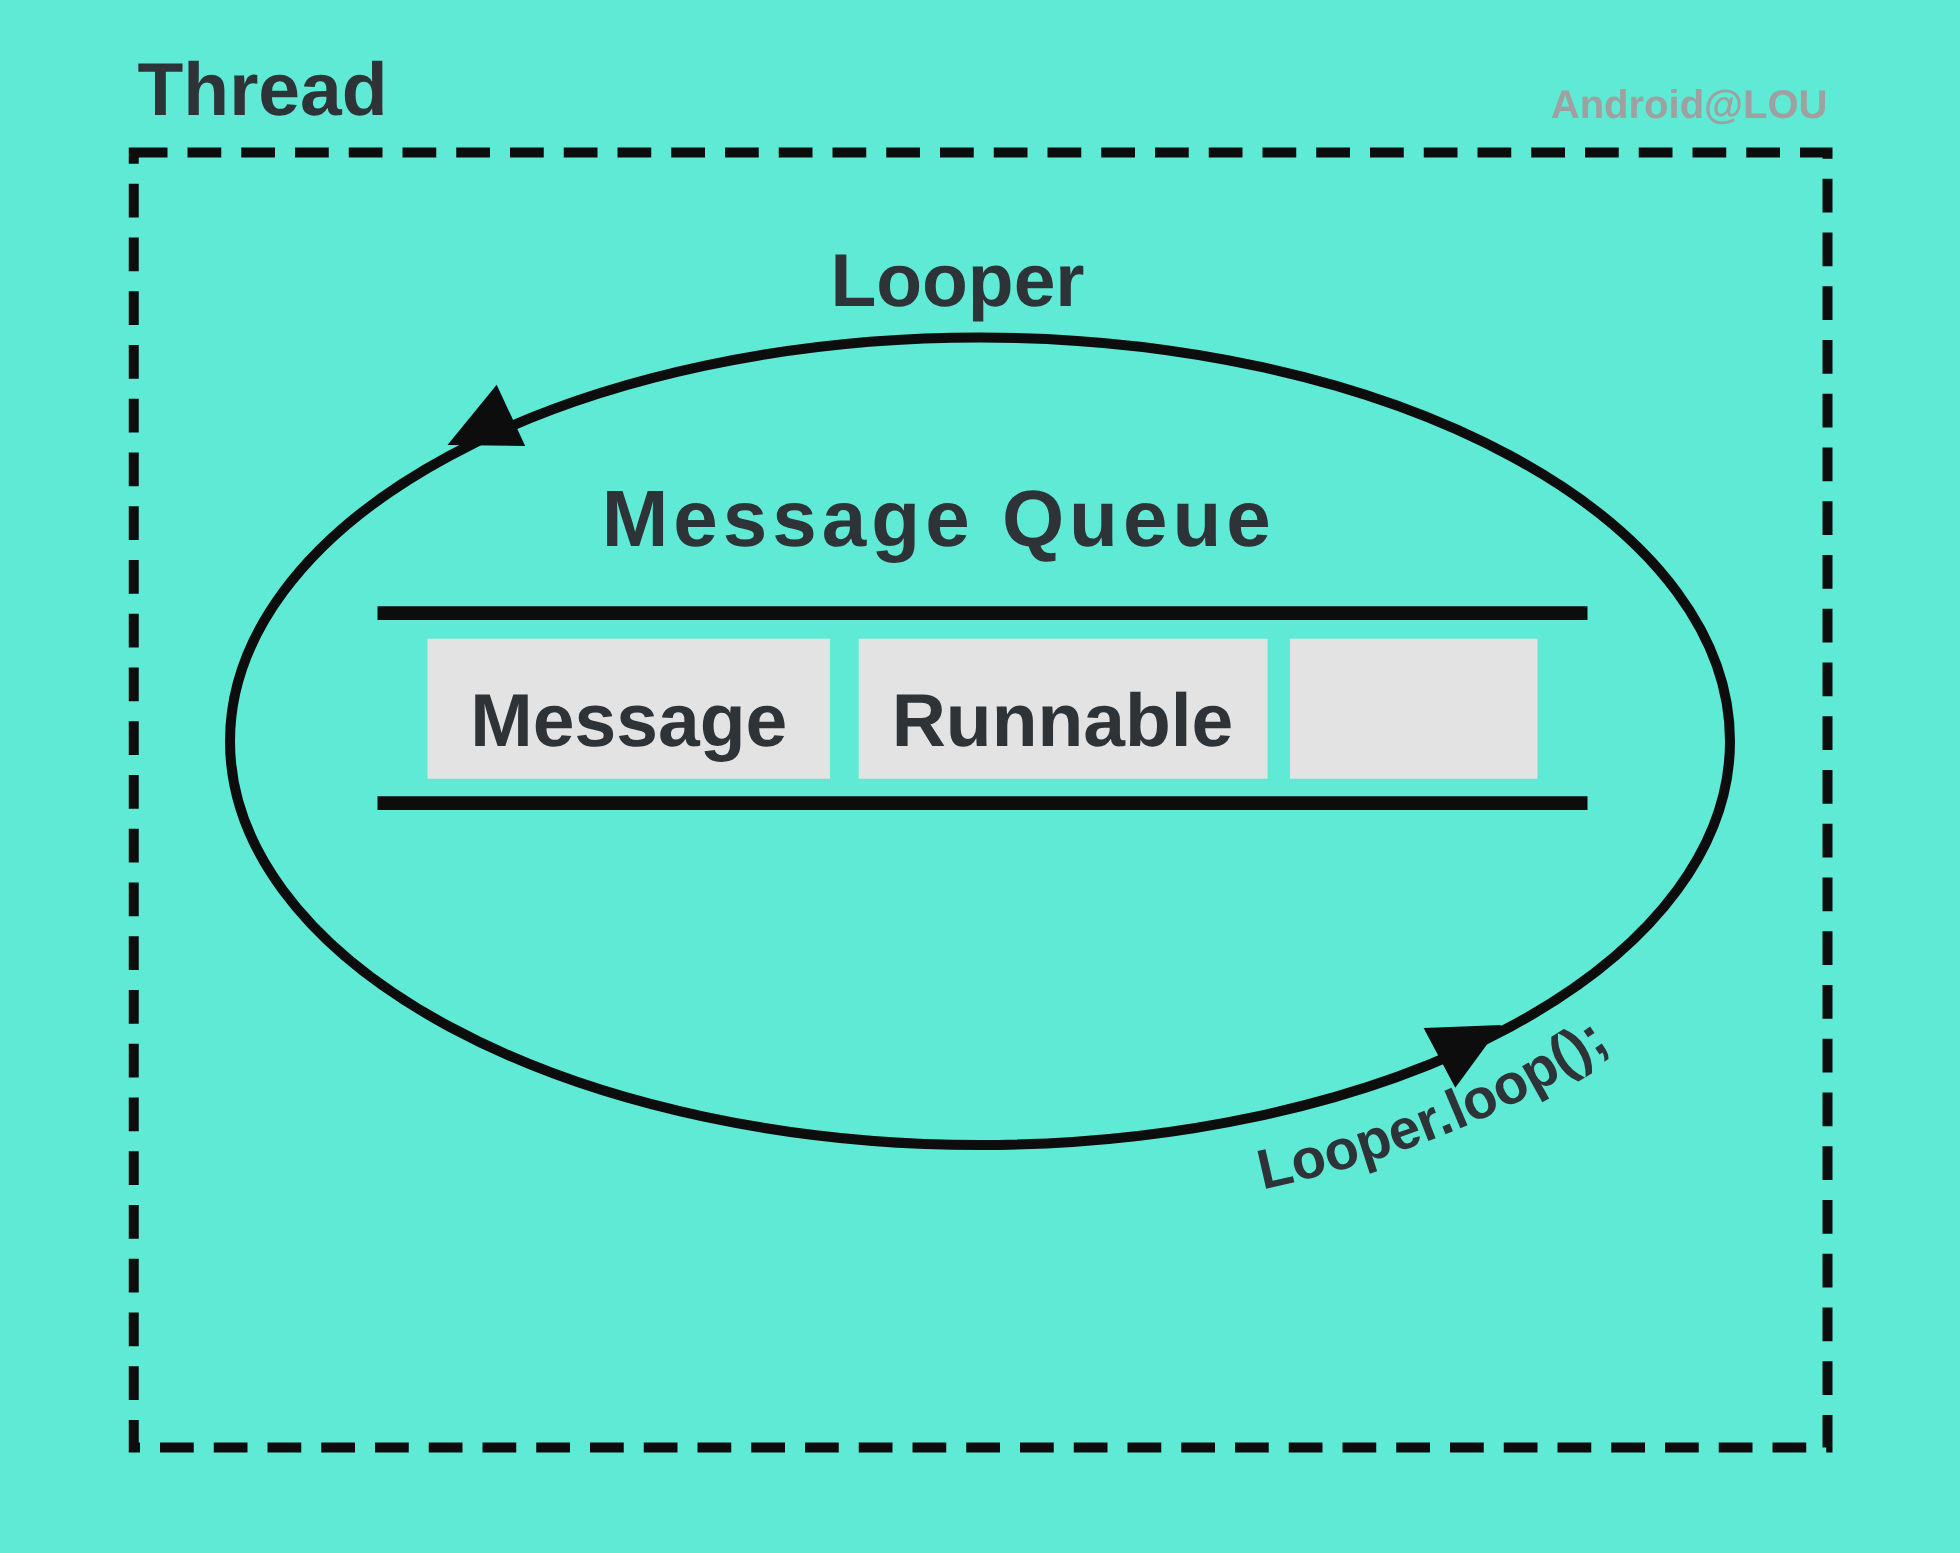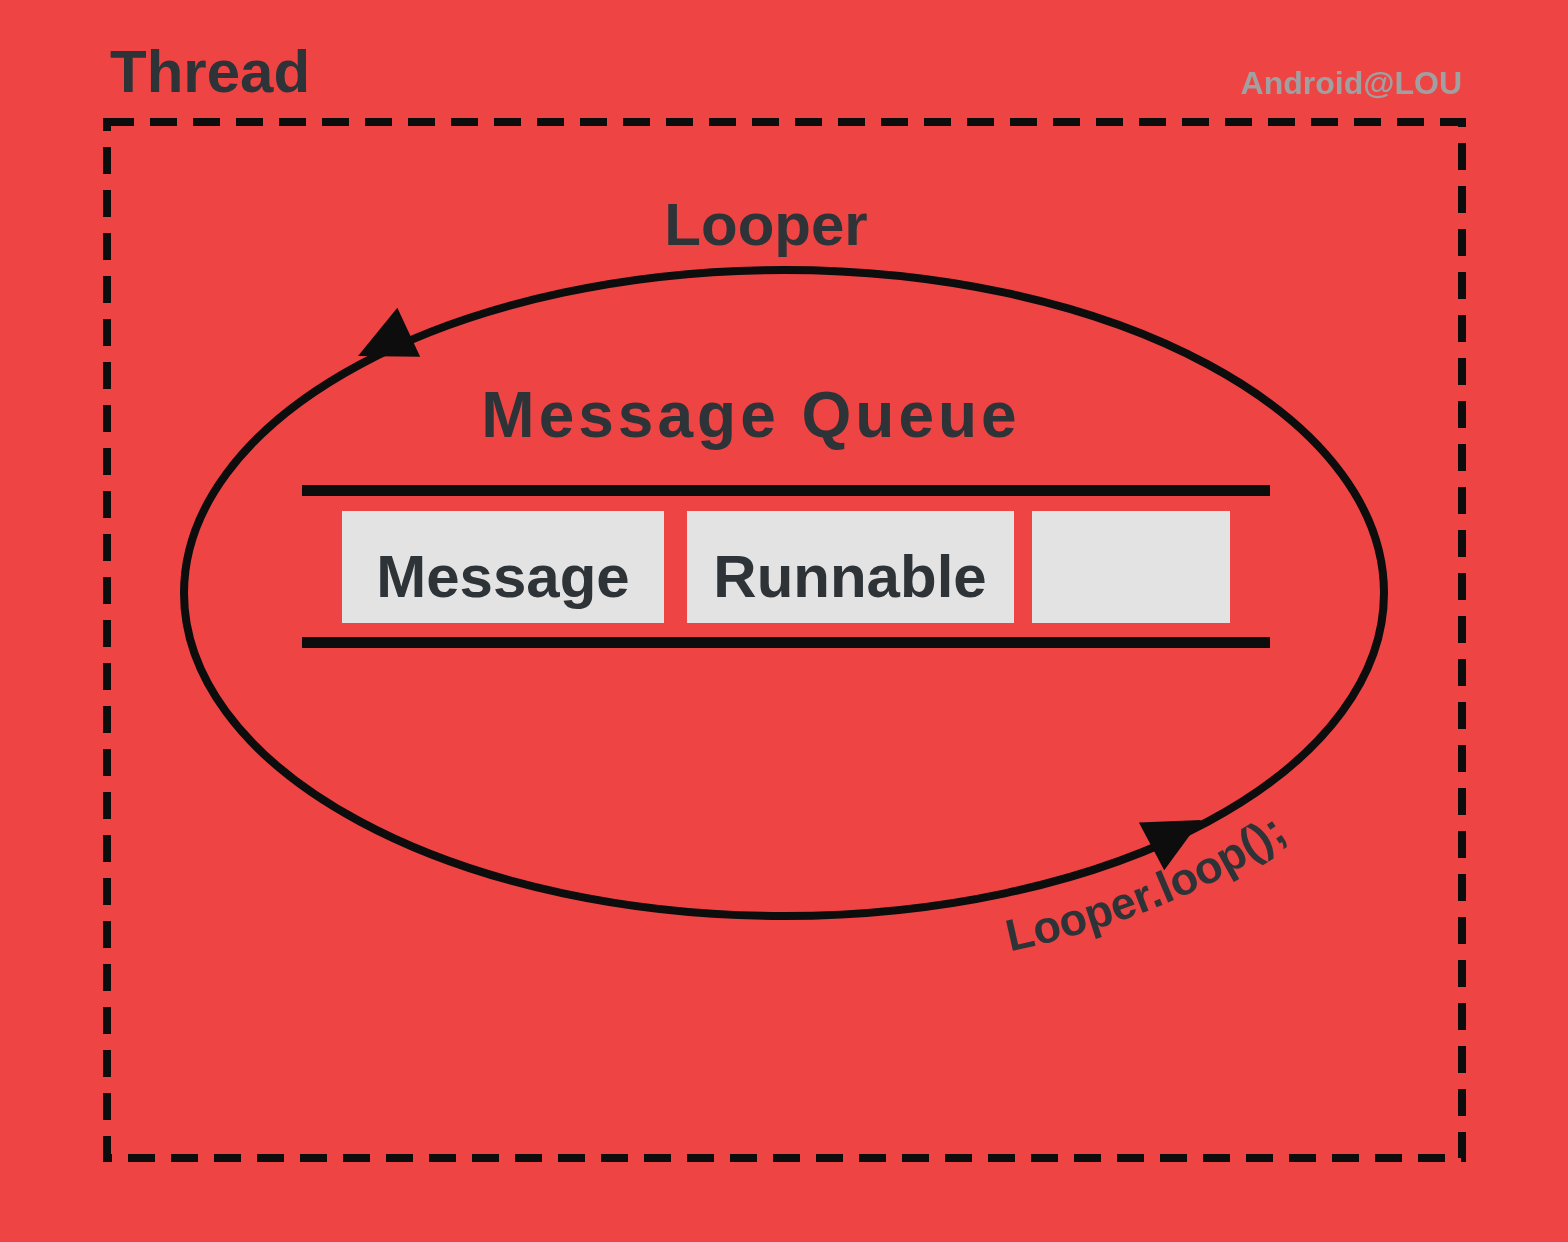--- a/index.html
+++ b/index.html
@@ -4,21 +4,21 @@
 <style>
   html, body {
     margin: 0;
     padding: 0;
     background: #ffffff;
   }
   .canvas {
     width: 1568px;
     height: 1242px;
     position: relative;
-    background: #ef4444;
+    background: #5eead4;
     overflow: hidden;
   }
   svg {
     display: block;
   }
   text {
     font-family: "Liberation Sans", "DejaVu Sans", sans-serif;
     font-weight: 700;
   }
 </style>

